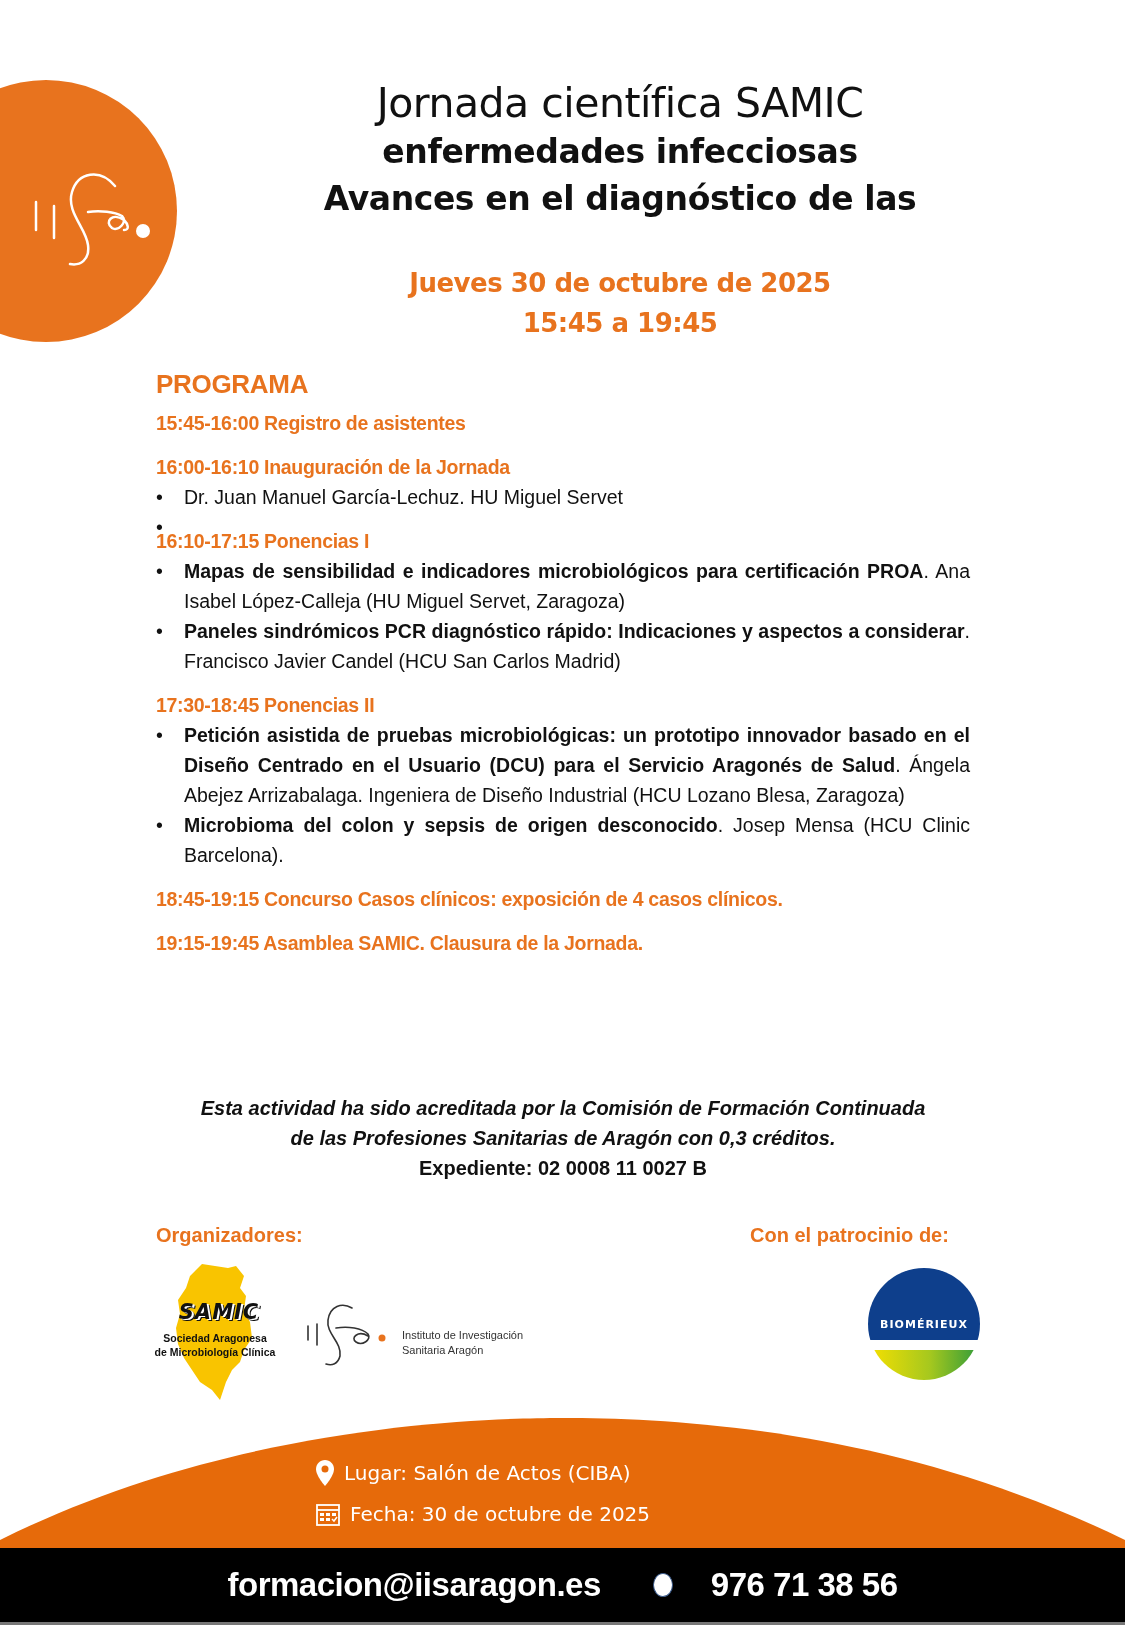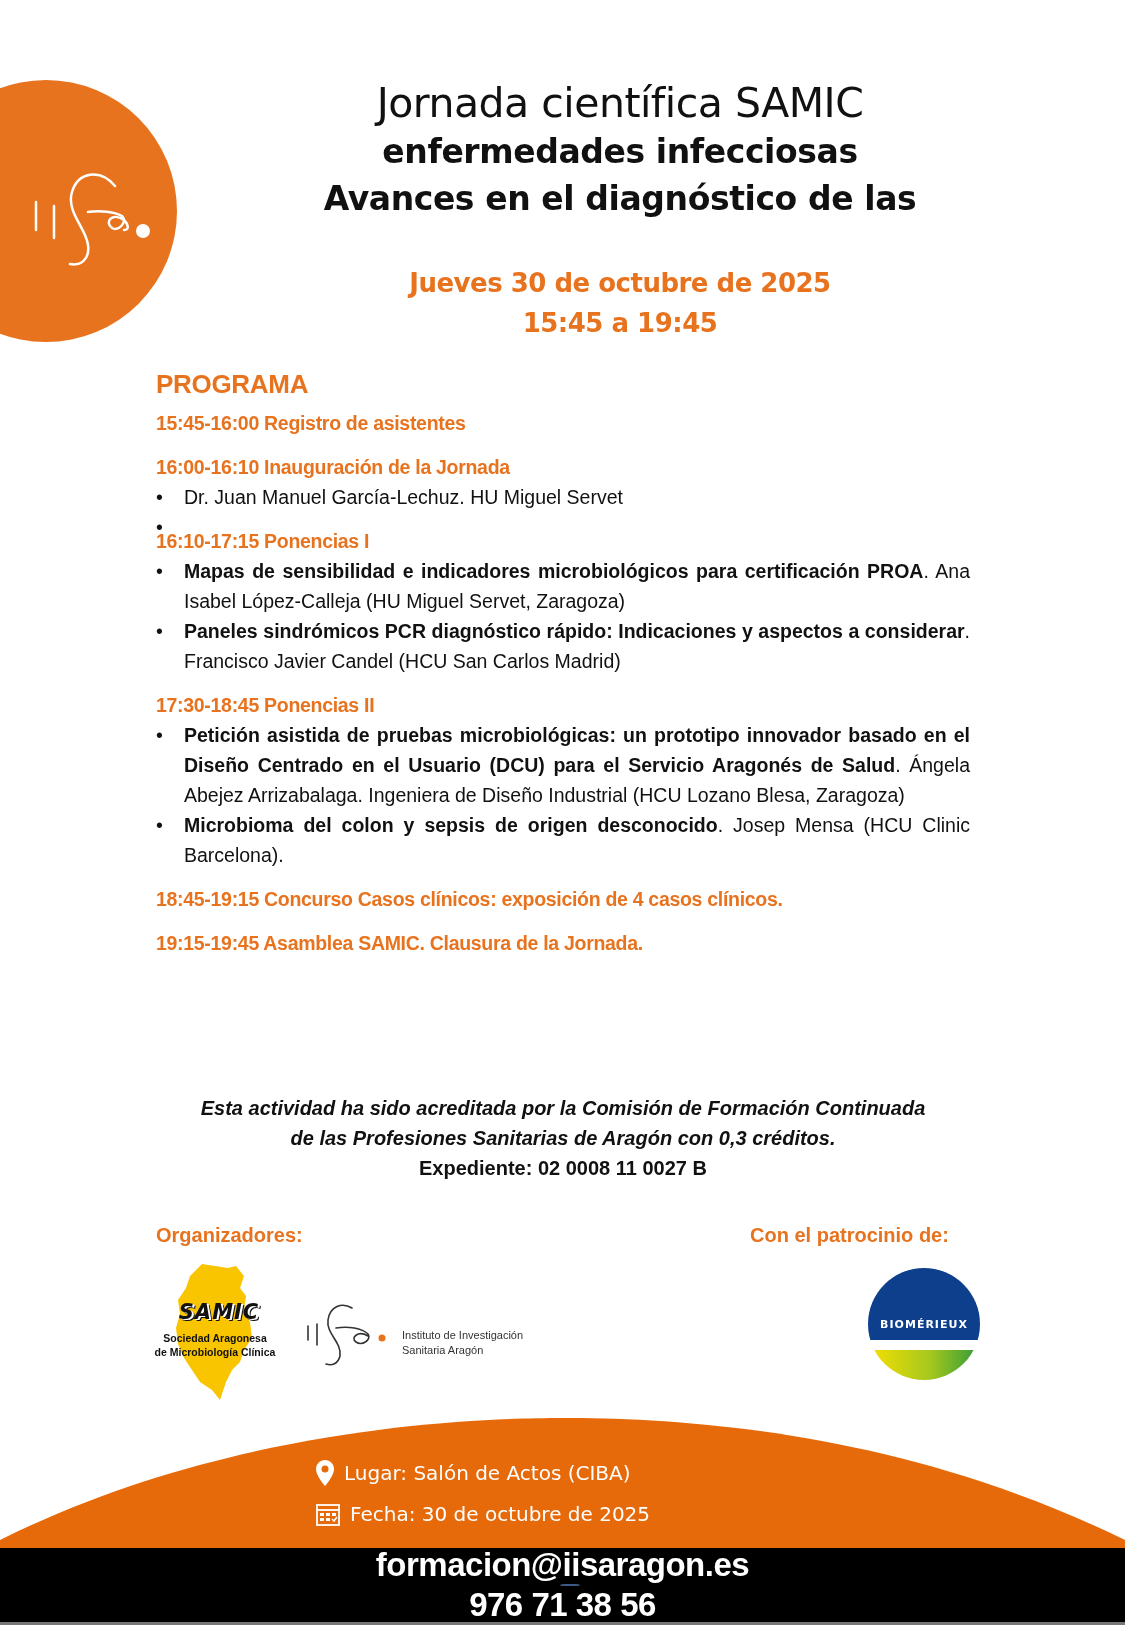--- a/index.html
+++ b/index.html
@@ -43,21 +43,21 @@
     .iis-text { left: 402px; top: 1328px; font-size: 11px; line-height: 15px; color: #333; }
 
     
     .bio-logo { left: 868px; top: 1268px; width: 112px; height: 112px; }
 
     
     .footer-arc { left: 0; top: 1400px; width: 1125px; height: 160px; }
     .loc-row { left: 316px; top: 1460px; color: #fff; font-family: "DejaVu Sans", sans-serif; font-size: 20px; display: flex; align-items: center; gap: 10px; }
     .date-row { left: 316px; top: 1502px; color: #fff; font-family: "DejaVu Sans", sans-serif; font-size: 20px; display: flex; align-items: center; gap: 10px; }
     .black-bar { left: 0; top: 1548px; width: 1125px; height: 77px; background: #000; }
-    .contact { left: 0; top: 1548px; width: 1125px; height: 74px; display: flex; align-items: center; justify-content: center; color: #fff; font-weight: bold; font-size: 33px; font-family: "Liberation Sans", sans-serif; letter-spacing: -0.5px; flex-direction: column; }
+    .contact { left: 0; top: 1548px; width: 1125px; height: 74px; display: flex; align-items: center; justify-content: center; color: #fff; font-weight: bold; font-size: 33px; font-family: "Liberation Sans", sans-serif; letter-spacing: -0.5px; }
     .contact .dot { width: 18px; height: 22px; border-radius: 50%; background: #fff; border: 1.5px solid #3a5a8a; margin: 0 38px 0 52px; }
     .bottom-line { left: 0; top: 1622px; width: 1125px; height: 3px; background: #777; }
   </style>
 </head>
 <body>
 
 <div class="abs logo-circle">
   <svg width="177" height="262" viewBox="0 0 177 262">
     <g stroke="#fff" stroke-width="2.5" fill="none" stroke-linecap="round">
       <line x1="36" y1="122" x2="36" y2="150"></line>

